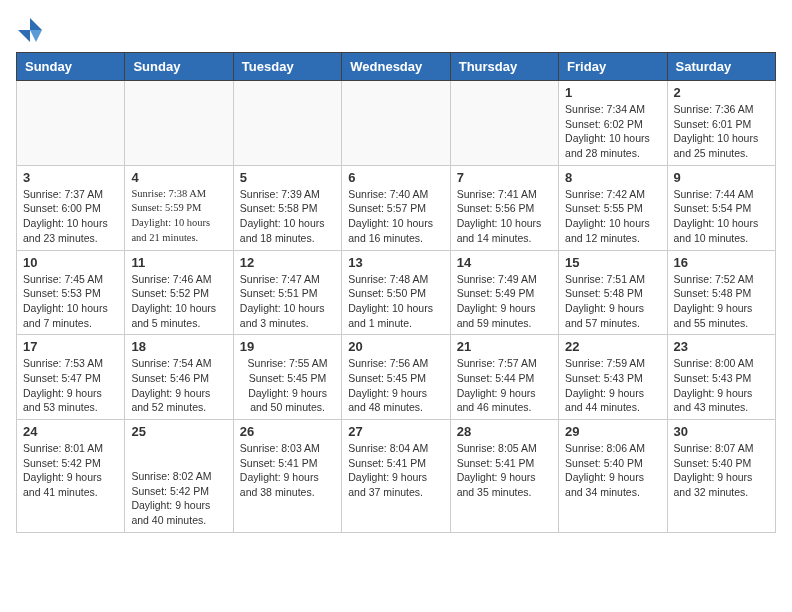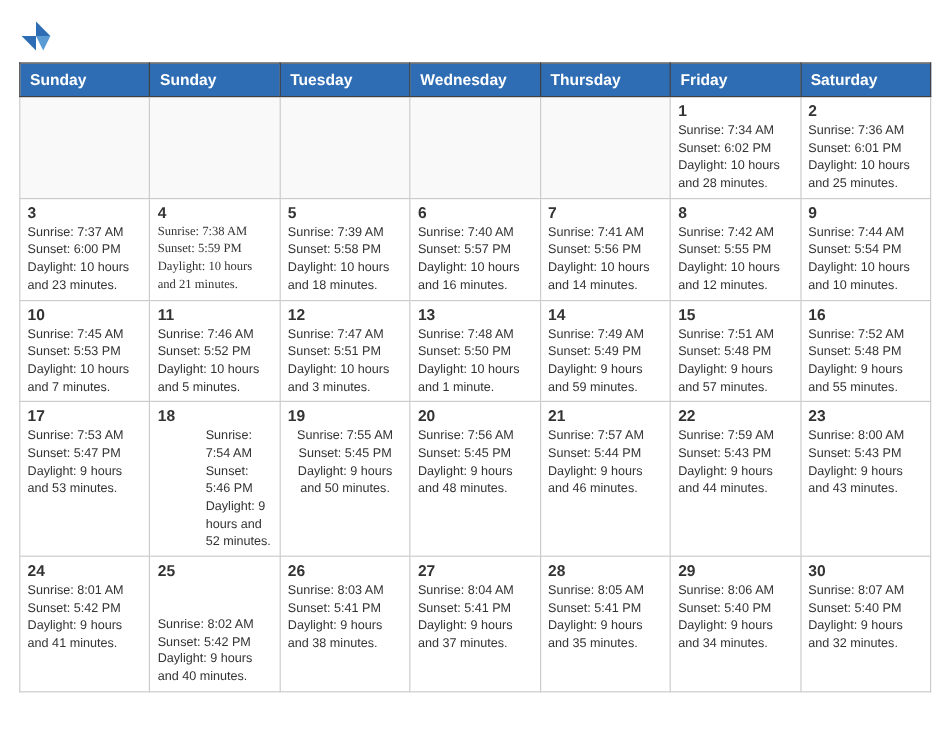--- a/index.html
+++ b/index.html
@@ -225,21 +225,21 @@
       </tr>
       <tr>
         <td>
           <div class="day-number">17</div>
           <div class="day-detail" style="white-space: pre-line;">Sunrise: 7:53 AM
 Sunset: 5:47 PM
 Daylight: 9 hours and 53 minutes.</div>
         </td>
         <td>
           <div class="day-number">18</div>
-          <div class="day-detail" style="white-space: pre-line; margin-left: 40px;">Sunrise: 7:54 AM
+          <div class="day-detail" style="white-space: pre-line;">Sunrise: 7:54 AM
 Sunset: 5:46 PM
 Daylight: 9 hours and 52 minutes.</div>
         </td>
         <td>
           <div class="day-number">19</div>
           <div class="day-detail" style="white-space: pre-line; text-align: center;">Sunrise: 7:55 AM
 Sunset: 5:45 PM
 Daylight: 9 hours and 50 minutes.</div>
         </td>
         <td>

